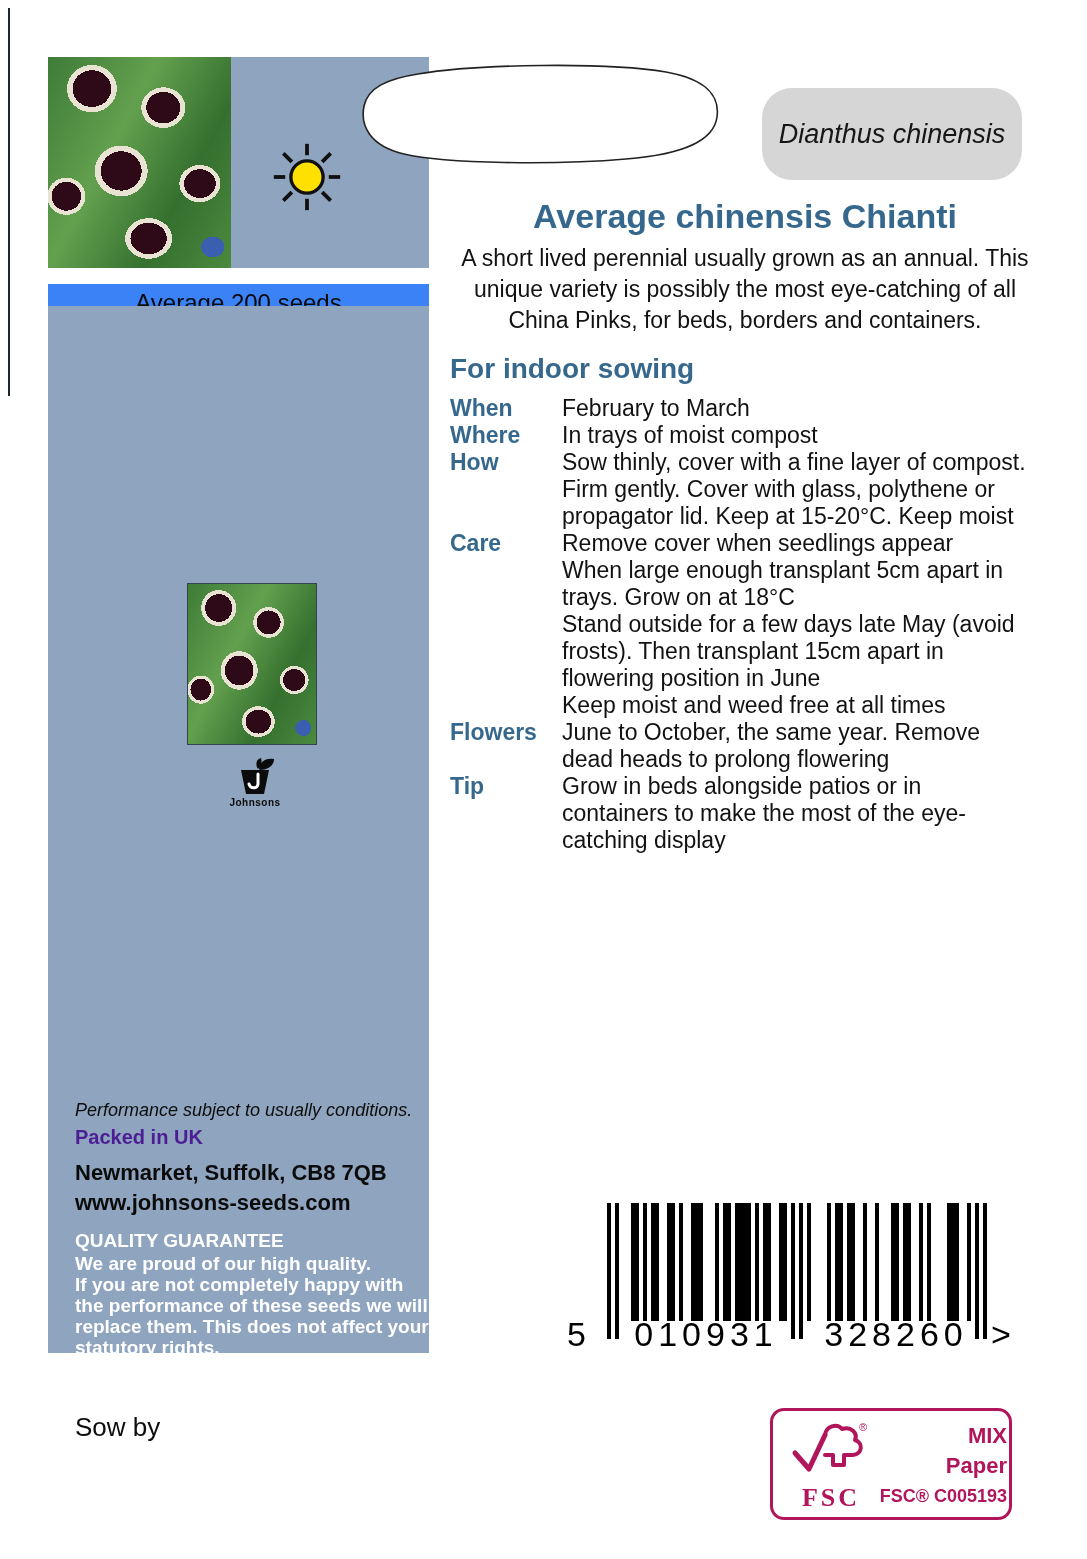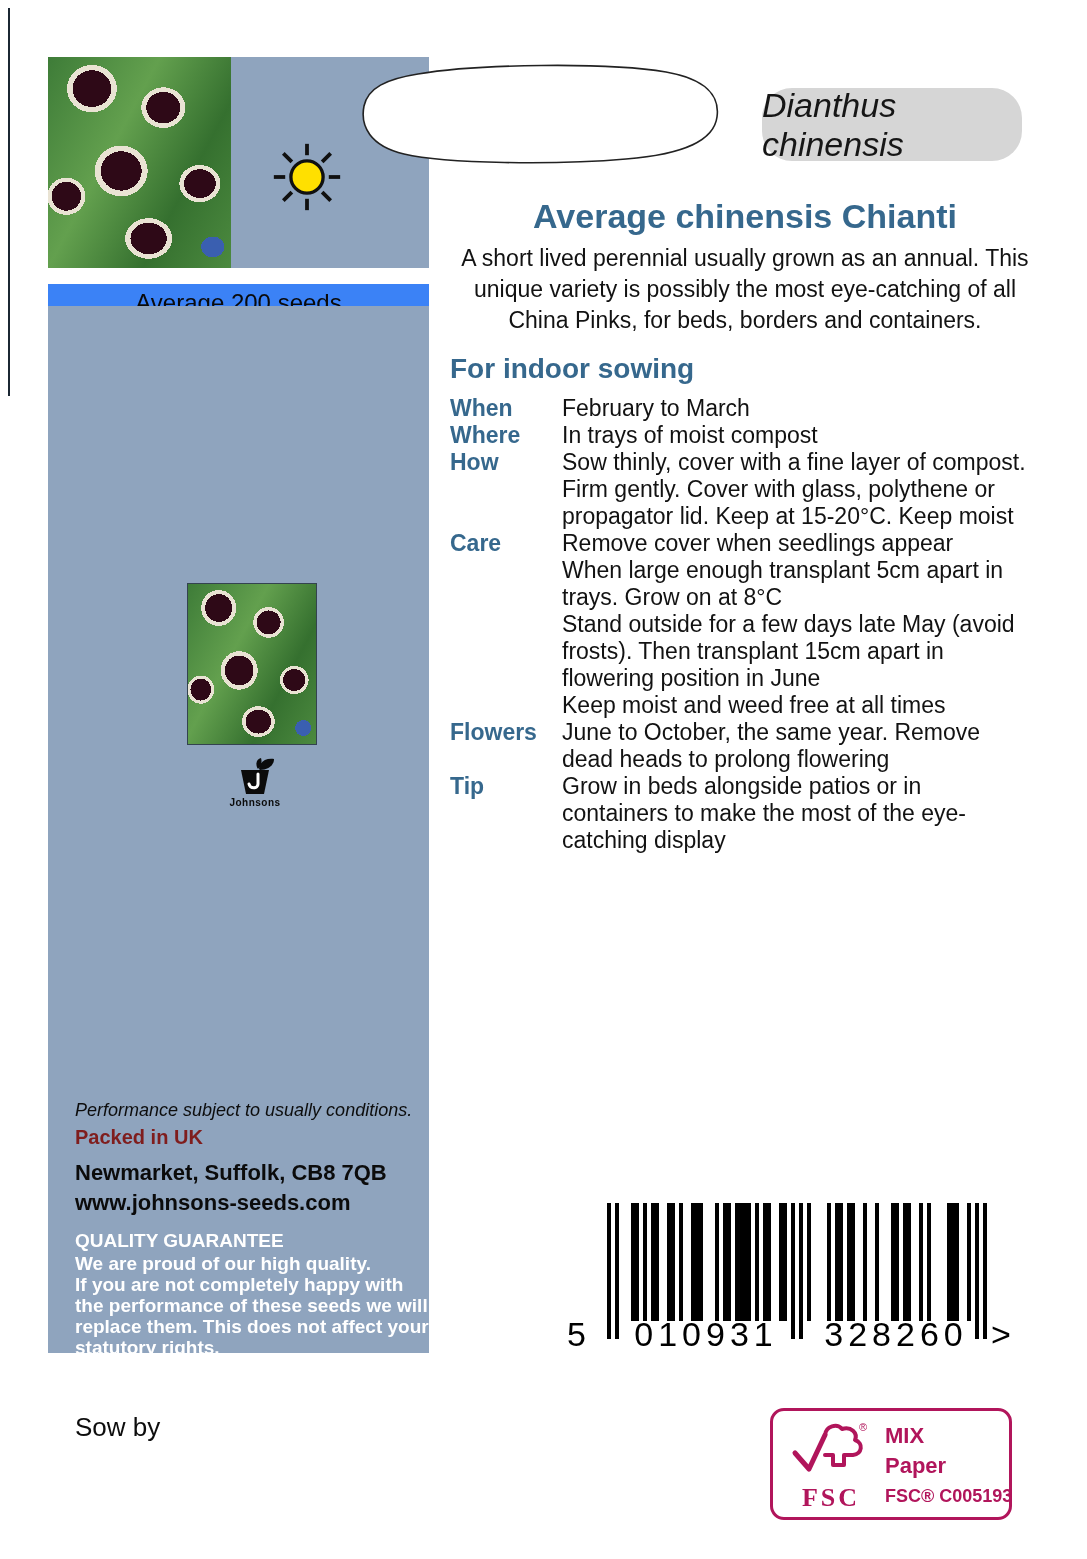--- a/index.html
+++ b/index.html
@@ -36,30 +36,30 @@
   .soil-label{position:absolute;left:0;right:40px;top:158px;text-align:center;color:#ffffff;font-weight:bold;font-size:22px;line-height:25px;}
 
   .band-seeds{position:absolute;left:48px;top:268px;width:381px;height:38px;background:#3b82f6;text-align:center;font-weight:normal;font-size:24px;line-height:38px;color:#0a0a0a;margin-top:16px;}
 
   .panel-main{position:absolute;left:48px;top:306px;width:381px;height:1047px;background:var(--panel-blue);}
 
   .brand-logo{position:absolute;left:185px;top:451px;width:44px;height:40px;}
   .brand-name{position:absolute;left:165px;top:491px;width:84px;text-align:center;font-size:10px;font-weight:bold;color:#0b0b0b;letter-spacing:.5px;}
 
   .perf-note{position:absolute;left:27px;top:794px;font-style:italic;font-size:18px;color:#0d0d0d;}
-  .packed{position:absolute;left:27px;top:820px;font-weight:bold;font-size:20px;color:#7f1d1d;}
+  .packed{position:absolute;left:27px;top:820px;font-weight:bold;font-size:20px;color:#4c1d95;}
   .address{position:absolute;left:27px;top:854px;font-weight:bold;font-size:22px;color:#0b0b0b;}
   .website{position:absolute;left:27px;top:884px;font-weight:bold;font-size:22px;color:#0b0b0b;}
   .g-title{position:absolute;left:27px;top:924px;font-weight:bold;font-size:19px;color:#ffffff;}
   .g-lines{position:absolute;left:27px;top:947px;font-weight:bold;font-size:19px;line-height:21px;color:#ffffff;}
 
   .write-oval{position:absolute;left:356px;top:62px;width:370px;height:104px;}
 
-  .species-pill{position:absolute;left:762px;top:88px;width:260px;height:73px;background:#d6d6d6;border-radius:30px;
-    display:flex;align-items:center;justify-content:center;font-style:italic;font-size:34px;color:#161616;}
+  .species-pill{position:absolute;left:762px;top:88px;width:260px;height:92px;background:#d6d6d6;border-radius:30px;
+    display:flex;align-items:center;justify-content:center;font-style:italic;font-size:27px;color:#161616;}
 
   .title{position:absolute;left:430px;top:197px;width:630px;text-align:center;font-weight:bold;font-size:34px;color:var(--heading-blue);}
   .description{position:absolute;left:455px;top:243px;width:580px;text-align:center;font-size:23px;line-height:31px;color:#121212;}
 
   .section-heading{position:absolute;left:450px;top:353px;font-weight:bold;font-size:28px;color:var(--heading-blue);}
 
   .sow-table{position:absolute;left:450px;top:395px;width:590px;font-size:23px;line-height:27px;color:#121212;}
   .sow-row{display:flex;}
   .row-label{width:112px;flex:none;font-weight:bold;color:var(--heading-blue);}
   .row-value{width:470px;}
@@ -73,21 +73,21 @@
   .bc-prefix{left:2px;}
   .bc-group1{left:62px;width:158px;text-align:center;letter-spacing:5px;}
   .bc-group2{left:252px;width:158px;text-align:center;letter-spacing:5px;}
   .bc-suffix{left:426px;}
 
   .sow-by{position:absolute;left:75px;top:1412px;font-size:26px;color:#0d0d0d;}
 
   .fsc-box{position:absolute;left:770px;top:1408px;width:242px;height:112px;border:3px solid var(--fsc-pink);border-radius:14px;background:#fff;}
   .fsc-tree{position:absolute;left:14px;top:8px;width:86px;height:66px;}
   .fsc-label{position:absolute;left:16px;top:72px;width:84px;text-align:center;font-family:"Liberation Serif",serif;font-weight:bold;font-size:26px;letter-spacing:3px;color:var(--fsc-pink);}
-  .fsc-right{position:absolute;left:112px;top:10px;width:130px;text-align:left;color:var(--fsc-pink);font-weight:bold;}
+  .fsc-right{position:absolute;left:104px;top:10px;width:130px;text-align:right;color:var(--fsc-pink);font-weight:bold;}
   .fsc-mix{font-size:22px;line-height:30px;}
   .fsc-paper{font-size:22px;line-height:30px;}
   .fsc-license{font-size:18px;line-height:30px;white-space:nowrap;}
 </style>
 </head>
 <body>
 
 <div class="page">
 
   <div class="edge-line"></div>
@@ -158,21 +158,21 @@
       <div class="row-value">In trays of moist compost</div>
     </div>
     <div class="sow-row">
       <div class="row-label">How</div>
       <div class="row-value">Sow thinly, cover with a fine layer of compost. Firm gently. Cover with glass, polythene or propagator lid. Keep at 15-20°C. Keep moist</div>
     </div>
     <div class="sow-row">
       <div class="row-label">Care</div>
       <div class="row-value">
         <div>Remove cover when seedlings appear</div>
-        <div>When large enough transplant 5cm apart in trays. Grow on at 8°C</div>
+        <div>When large enough transplant 5cm apart in trays. Grow on at 18°C</div>
         <div>Stand outside for a few days late May (avoid frosts). Then transplant 15cm apart in flowering position in June</div>
         <div>Keep moist and weed free at all times</div>
       </div>
     </div>
     <div class="sow-row">
       <div class="row-label">Flowers</div>
       <div class="row-value">June to October, the same year. Remove dead heads to prolong flowering</div>
     </div>
     <div class="sow-row">
       <div class="row-label">Tip</div>

